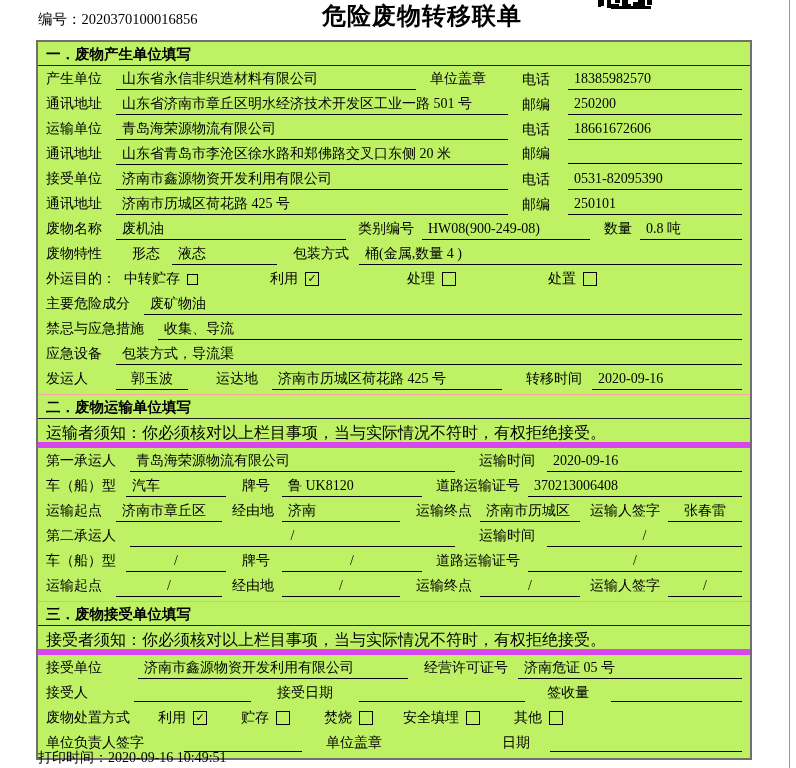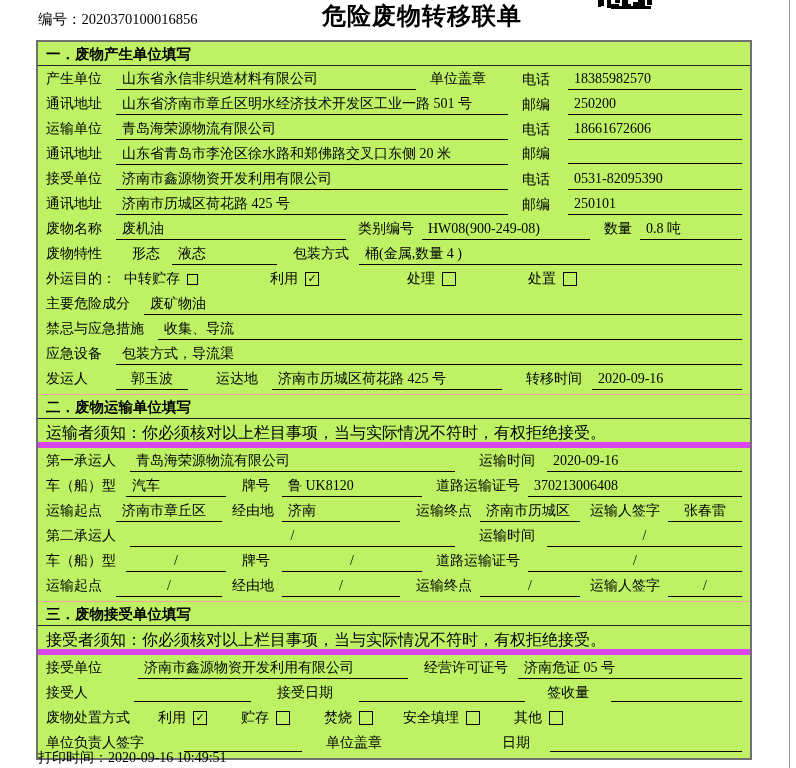--- a/index.html
+++ b/index.html
@@ -170,21 +170,21 @@
           <span class="cb small"></span>
         </span>
         <span class="cbg" style="margin-left:72px">
           <span>利用</span>
           <span class="cb">✓</span>
         </span>
         <span class="cbg" style="margin-left:88px">
           <span>处理</span>
           <span class="cb"></span>
         </span>
-        <span class="cbg" style="margin-left:72px">
+        <span class="cbg" style="margin-left:92px">
           <span>处置</span>
           <span class="cb"></span>
         </span>
       </div>
 
       <div class="frow">
         <span class="lbl" style="width:98px">主要危险成分</span>
         <span class="fill flex">废矿物油</span>
       </div>
 

